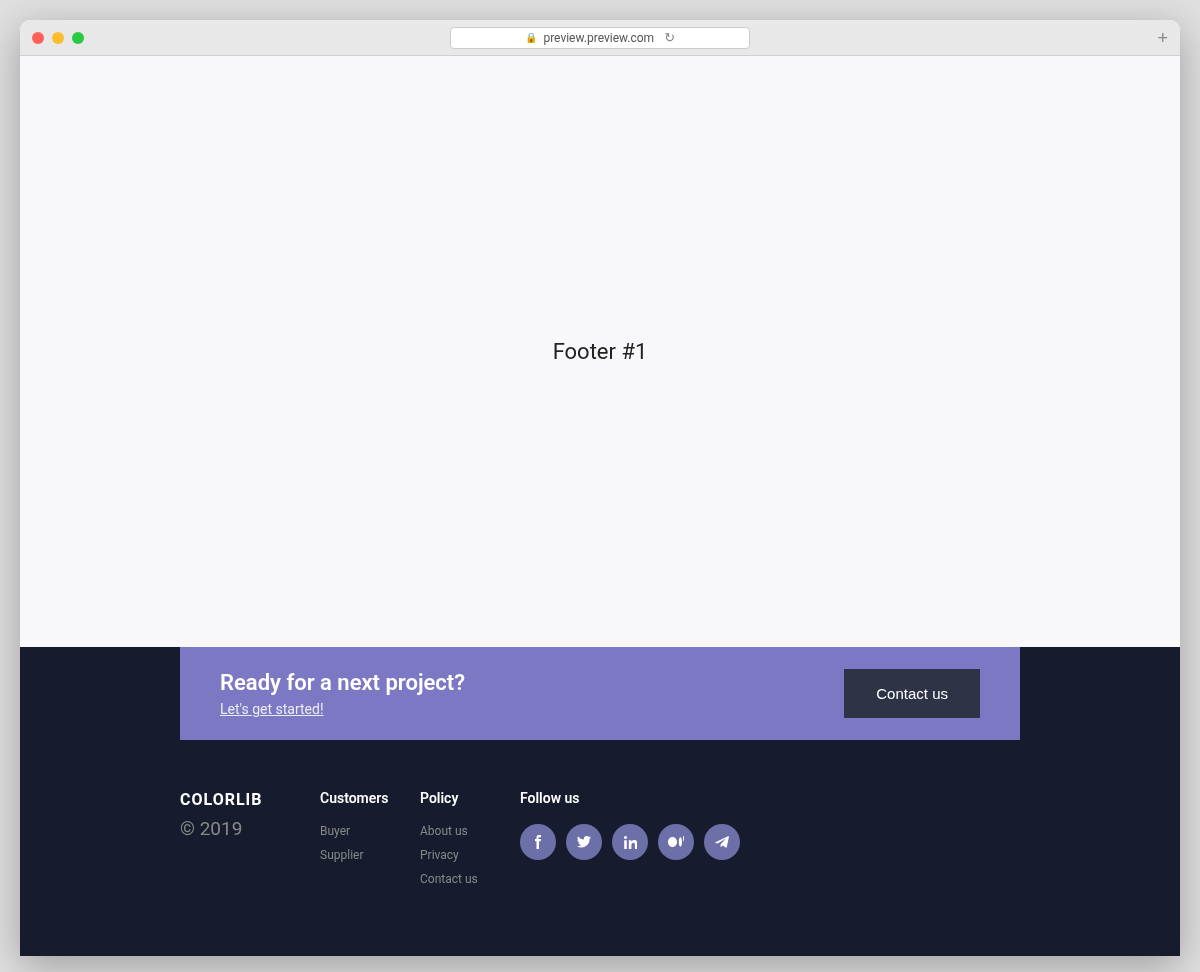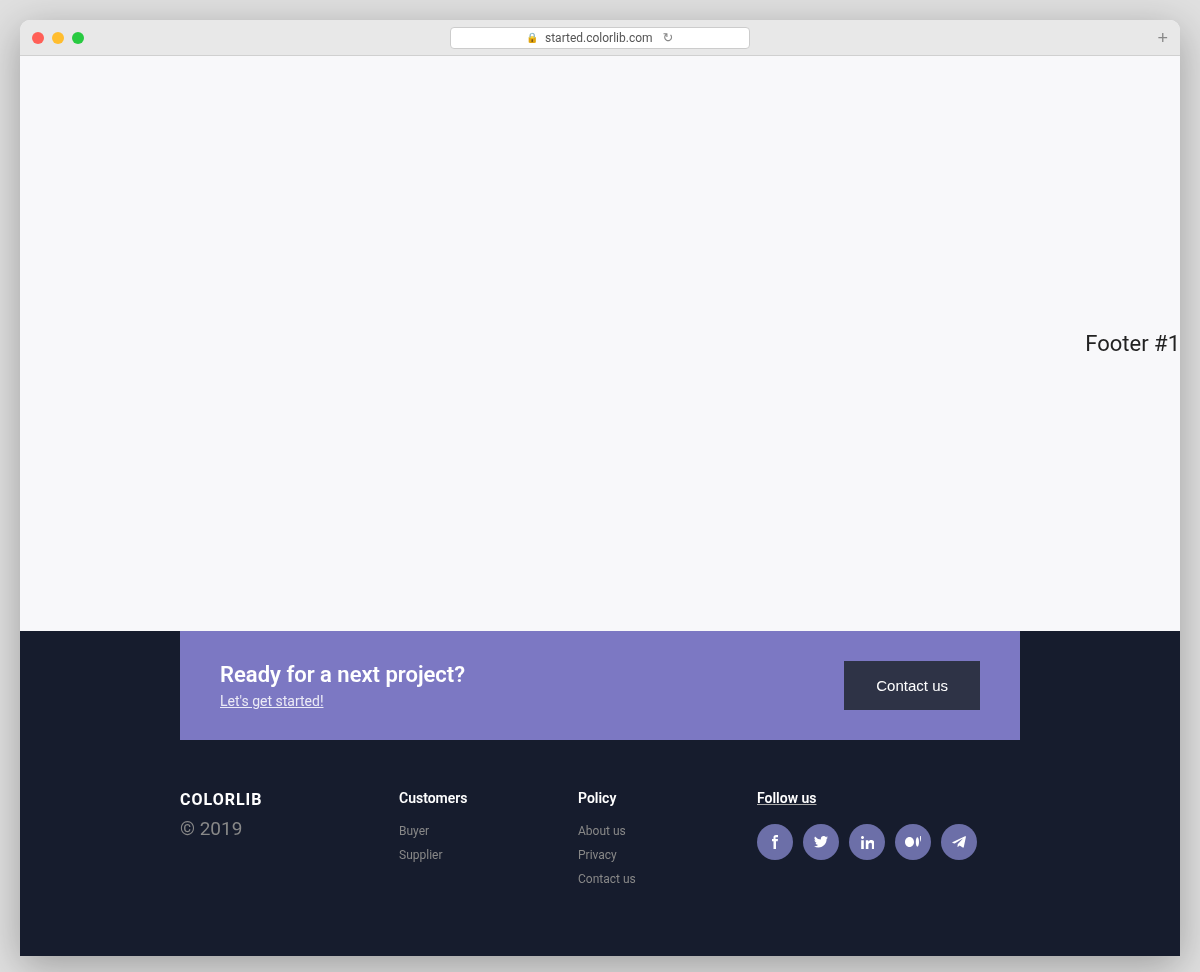--- a/index.html
+++ b/index.html
@@ -92,42 +92,42 @@
       display: flex;
       flex-direction: column;
     }
 
     
     .main-area {
       background: #f8f8fa;
       flex: 1;
       display: flex;
       align-items: center;
-      justify-content: flex-end;
+      justify-content: center;
       min-height: 420px;
       position: relative;
     }
 
     .page-title {
       font-size: 22px;
       color: #222;
       font-weight: 400;
     }
 
     
     .cta-section-wrapper {
       position: relative;
       background: #161c2d;
       padding-top: 0;
     }
 
     .cta-card {
       background: #7c78c3;
       margin: 0 160px;
-      padding: 30px 40px;
+      padding: 22px 40px;
       display: flex;
       align-items: center;
       justify-content: space-between;
       position: relative;
       top: -50px;
     }
 
     .cta-text-group {}
 
     .cta-heading {
@@ -156,21 +156,20 @@
 
     
     .footer {
       background: #161c2d;
       color: #aaa;
       padding: 0 160px 60px 160px;
     }
 
     .footer-inner {
       display: flex;
-      gap: 60px;
       align-items: flex-start;
     }
 
     .footer-brand {
       min-width: 120px;
       margin-right: 20px;
     }
 
     .footer-logo {
       font-size: 16px;
@@ -180,42 +179,40 @@
       margin-bottom: 8px;
     }
 
     .footer-copyright {
       font-size: 19px;
       color: #888;
     }
 
     .footer-col {
       min-width: 100px;
-      margin-left: 19px;
     }
 
     .footer-col-title {
       font-size: 14px;
       font-weight: 600;
       color: white;
       margin-bottom: 18px;
     }
 
     .footer-link {
       display: block;
       font-size: 12px;
       color: #888;
       text-decoration: none;
       margin-bottom: 10px;
       cursor: pointer;
     }
 
     .follow-us-col {
       min-width: 140px;
-      text-decoration: underline;
     }
 
     .social-icons {
       display: flex;
       gap: 10px;
       margin-top: 0;
     }
 
     .social-icon {
       width: 36px;
@@ -243,21 +240,21 @@
 <div class="window-chrome">
 
   <div class="title-bar">
     <div class="traffic-lights">
       <div class="traffic-light close"></div>
       <div class="traffic-light minimize"></div>
       <div class="traffic-light maximize"></div>
     </div>
     <div class="address-bar">
       <span class="lock-icon">🔒</span>
-      <span>started.colorlib.com</span>
+      <span>preview.preview.com</span>
       <span style="margin-left:4px;cursor:pointer;color:#888;font-size:13px;">↻</span>
     </div>
     <button class="new-tab-btn">+</button>
   </div>
 
   <div class="browser-content">
 
     <div class="main-area">
       <h1 class="page-title">Footer #1</h1>
     </div>

